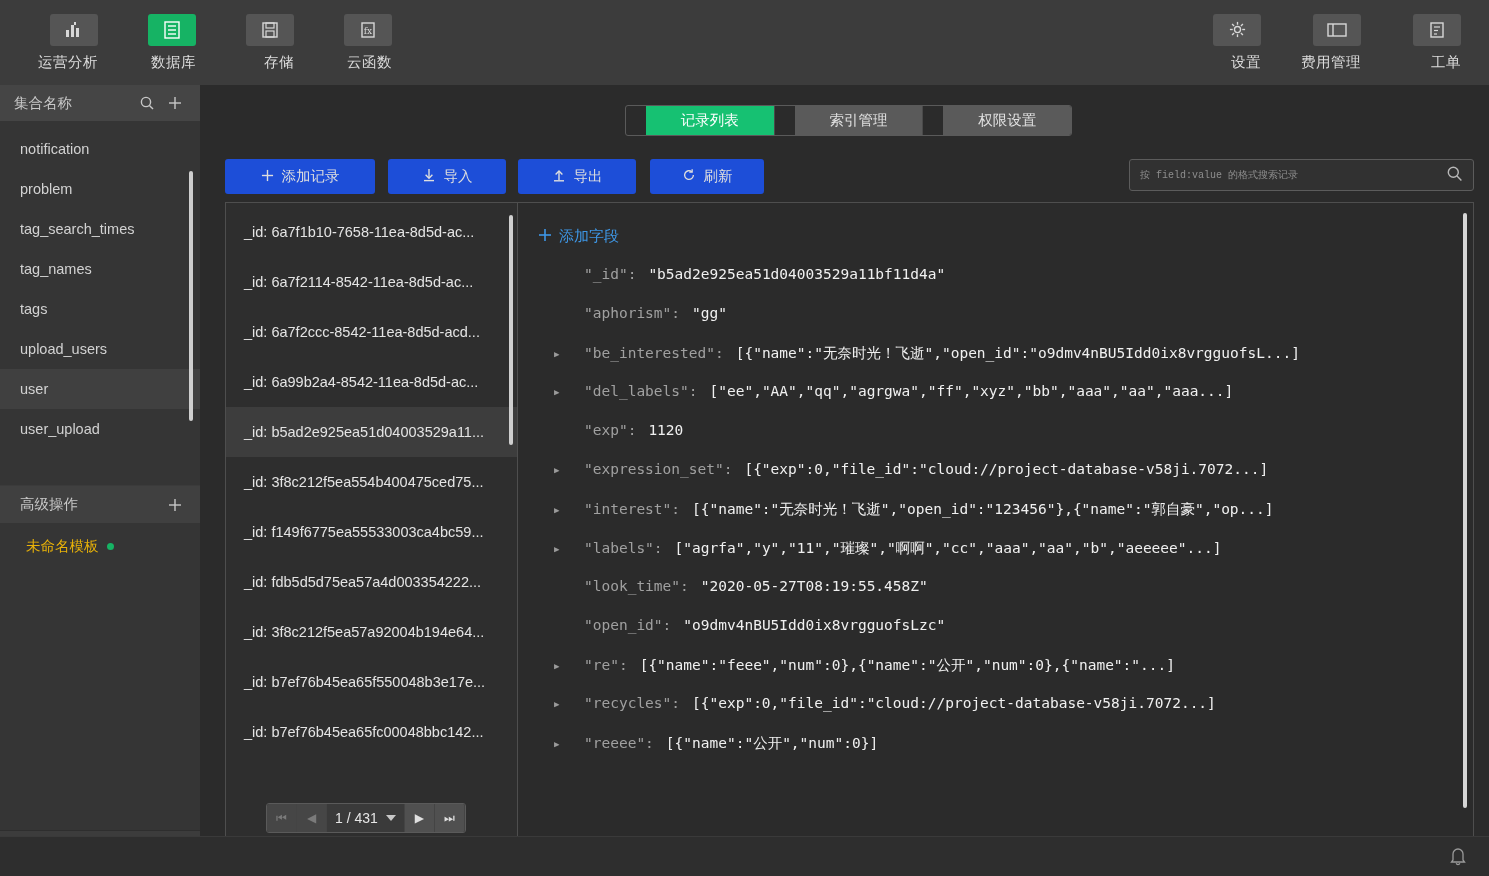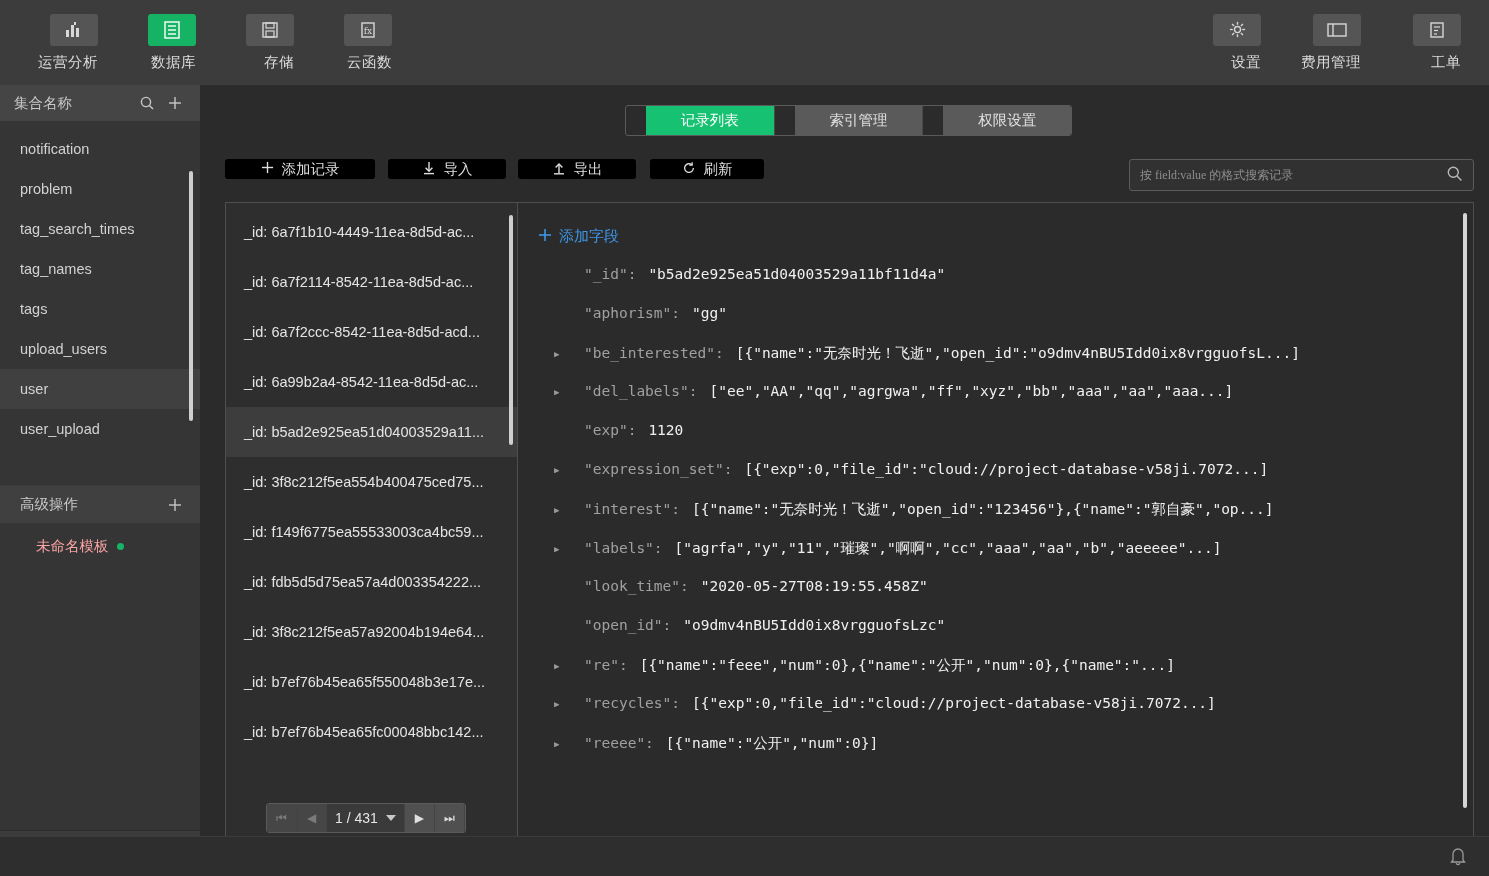--- a/index.html
+++ b/index.html
@@ -79,22 +79,22 @@
   #sb-adv {
     height: 38px; background: #404040;
     display:flex; align-items:center;
     padding: 0 14px 0 20px;
     border-top: 1px solid #3b3b3b;
   }
   #sb-adv .sb-adv-label { font-size: 14.5px; color: #c8c8c8; flex:1; }
   #sb-tpl {
     height: 46px;
     display:flex; align-items:center;
-    padding-left: 36px;
-    font-size: 14.5px; color: #fca5a5;
+    padding-left: 26px;
+    font-size: 14.5px; color: #eab308;
     cursor:pointer;
   }
   .green-dot {
     width: 7px; height: 7px; border-radius: 50%;
     background: #16b364; margin-left: 8px;
   }
   #sb-footer {
     position: absolute; left: 0; bottom: 0;
     width: 200px; height: 46px;
     background: #3c3c3c;
@@ -132,43 +132,43 @@
   }
   .tab:last-child { border-right: none; }
   .tab.active { background: #16c172; color: #ffffff; }
 
   
   #toolbar {
     position: absolute; left: 25px; top: 74px;
     width: 1249px; height: 32px;
   }
   .tb-btn {
-    position: absolute; top: 0; height: 20px;
-    background: #000000; border: none; border-radius: 3px;
+    position: absolute; top: 0; height: 35px;
+    background: #1d4ed8; border: none; border-radius: 3px;
     color: #dedede; font-size: 14.5px;
     font-family: "Liberation Sans", sans-serif;
     display: flex; align-items: center; justify-content: center;
     gap: 8px; cursor: pointer;
   }
   #btn-add    { left: 0;    width: 150px; }
   #btn-import { left: 163px; width: 118px; }
   #btn-export { left: 293px; width: 118px; }
   #btn-refresh{ left: 425px; width: 114px; }
 
   #searchbox {
     position: absolute; right: 0; top: 0;
     width: 345px; height: 32px;
     background: #313131;
     border: 1px solid #5c5c5c; border-radius: 3px;
     display:flex; align-items:center; padding: 0 10px;
   }
   #searchbox input {
     flex: 1; background: transparent; border: none; outline: none;
-    color: #d8d8d8; font-size: 12px;
-    font-family: Liberation Serif, serif;
+    color: #d8d8d8; font-size: 10px;
+    font-family: Liberation Mono, monospace;
   }
   #searchbox input::placeholder { color: #8e8e8e; }
 
   
   #content {
     position: absolute; left: 25px; top: 117px;
     width: 1249px; height: 710px;
     border: 1px solid #4e4e4e;
     background: #2b2b2b;
     display: flex;
@@ -484,21 +484,21 @@
           <line x1="11" y1="11" x2="15.4" y2="15.4" stroke="#b8b8b8" stroke-width="1.4"></line>
         </svg>
       </span>
     </div>
   </div>
 
   <div id="content">
 
     <div id="reclist">
       <div id="rec-scroll">
-        <div class="rec-row">_id: 6a7f1b10-4449-11ea-8d5d-ac...</div>
+        <div class="rec-row">_id: 6a7f1b10-7658-11ea-8d5d-ac...</div>
         <div class="rec-row">_id: 6a7f2114-8542-11ea-8d5d-ac...</div>
         <div class="rec-row">_id: 6a7f2ccc-8542-11ea-8d5d-acd...</div>
         <div class="rec-row">_id: 6a99b2a4-8542-11ea-8d5d-ac...</div>
         <div class="rec-row selected">_id: b5ad2e925ea51d04003529a11...</div>
         <div class="rec-row">_id: 3f8c212f5ea554b400475ced75...</div>
         <div class="rec-row">_id: f149f6775ea55533003ca4bc59...</div>
         <div class="rec-row">_id: fdb5d5d75ea57a4d003354222...</div>
         <div class="rec-row">_id: 3f8c212f5ea57a92004b194e64...</div>
         <div class="rec-row">_id: b7ef76b45ea65f550048b3e17e...</div>
         <div class="rec-row">_id: b7ef76b45ea65fc00048bbc142...</div>

